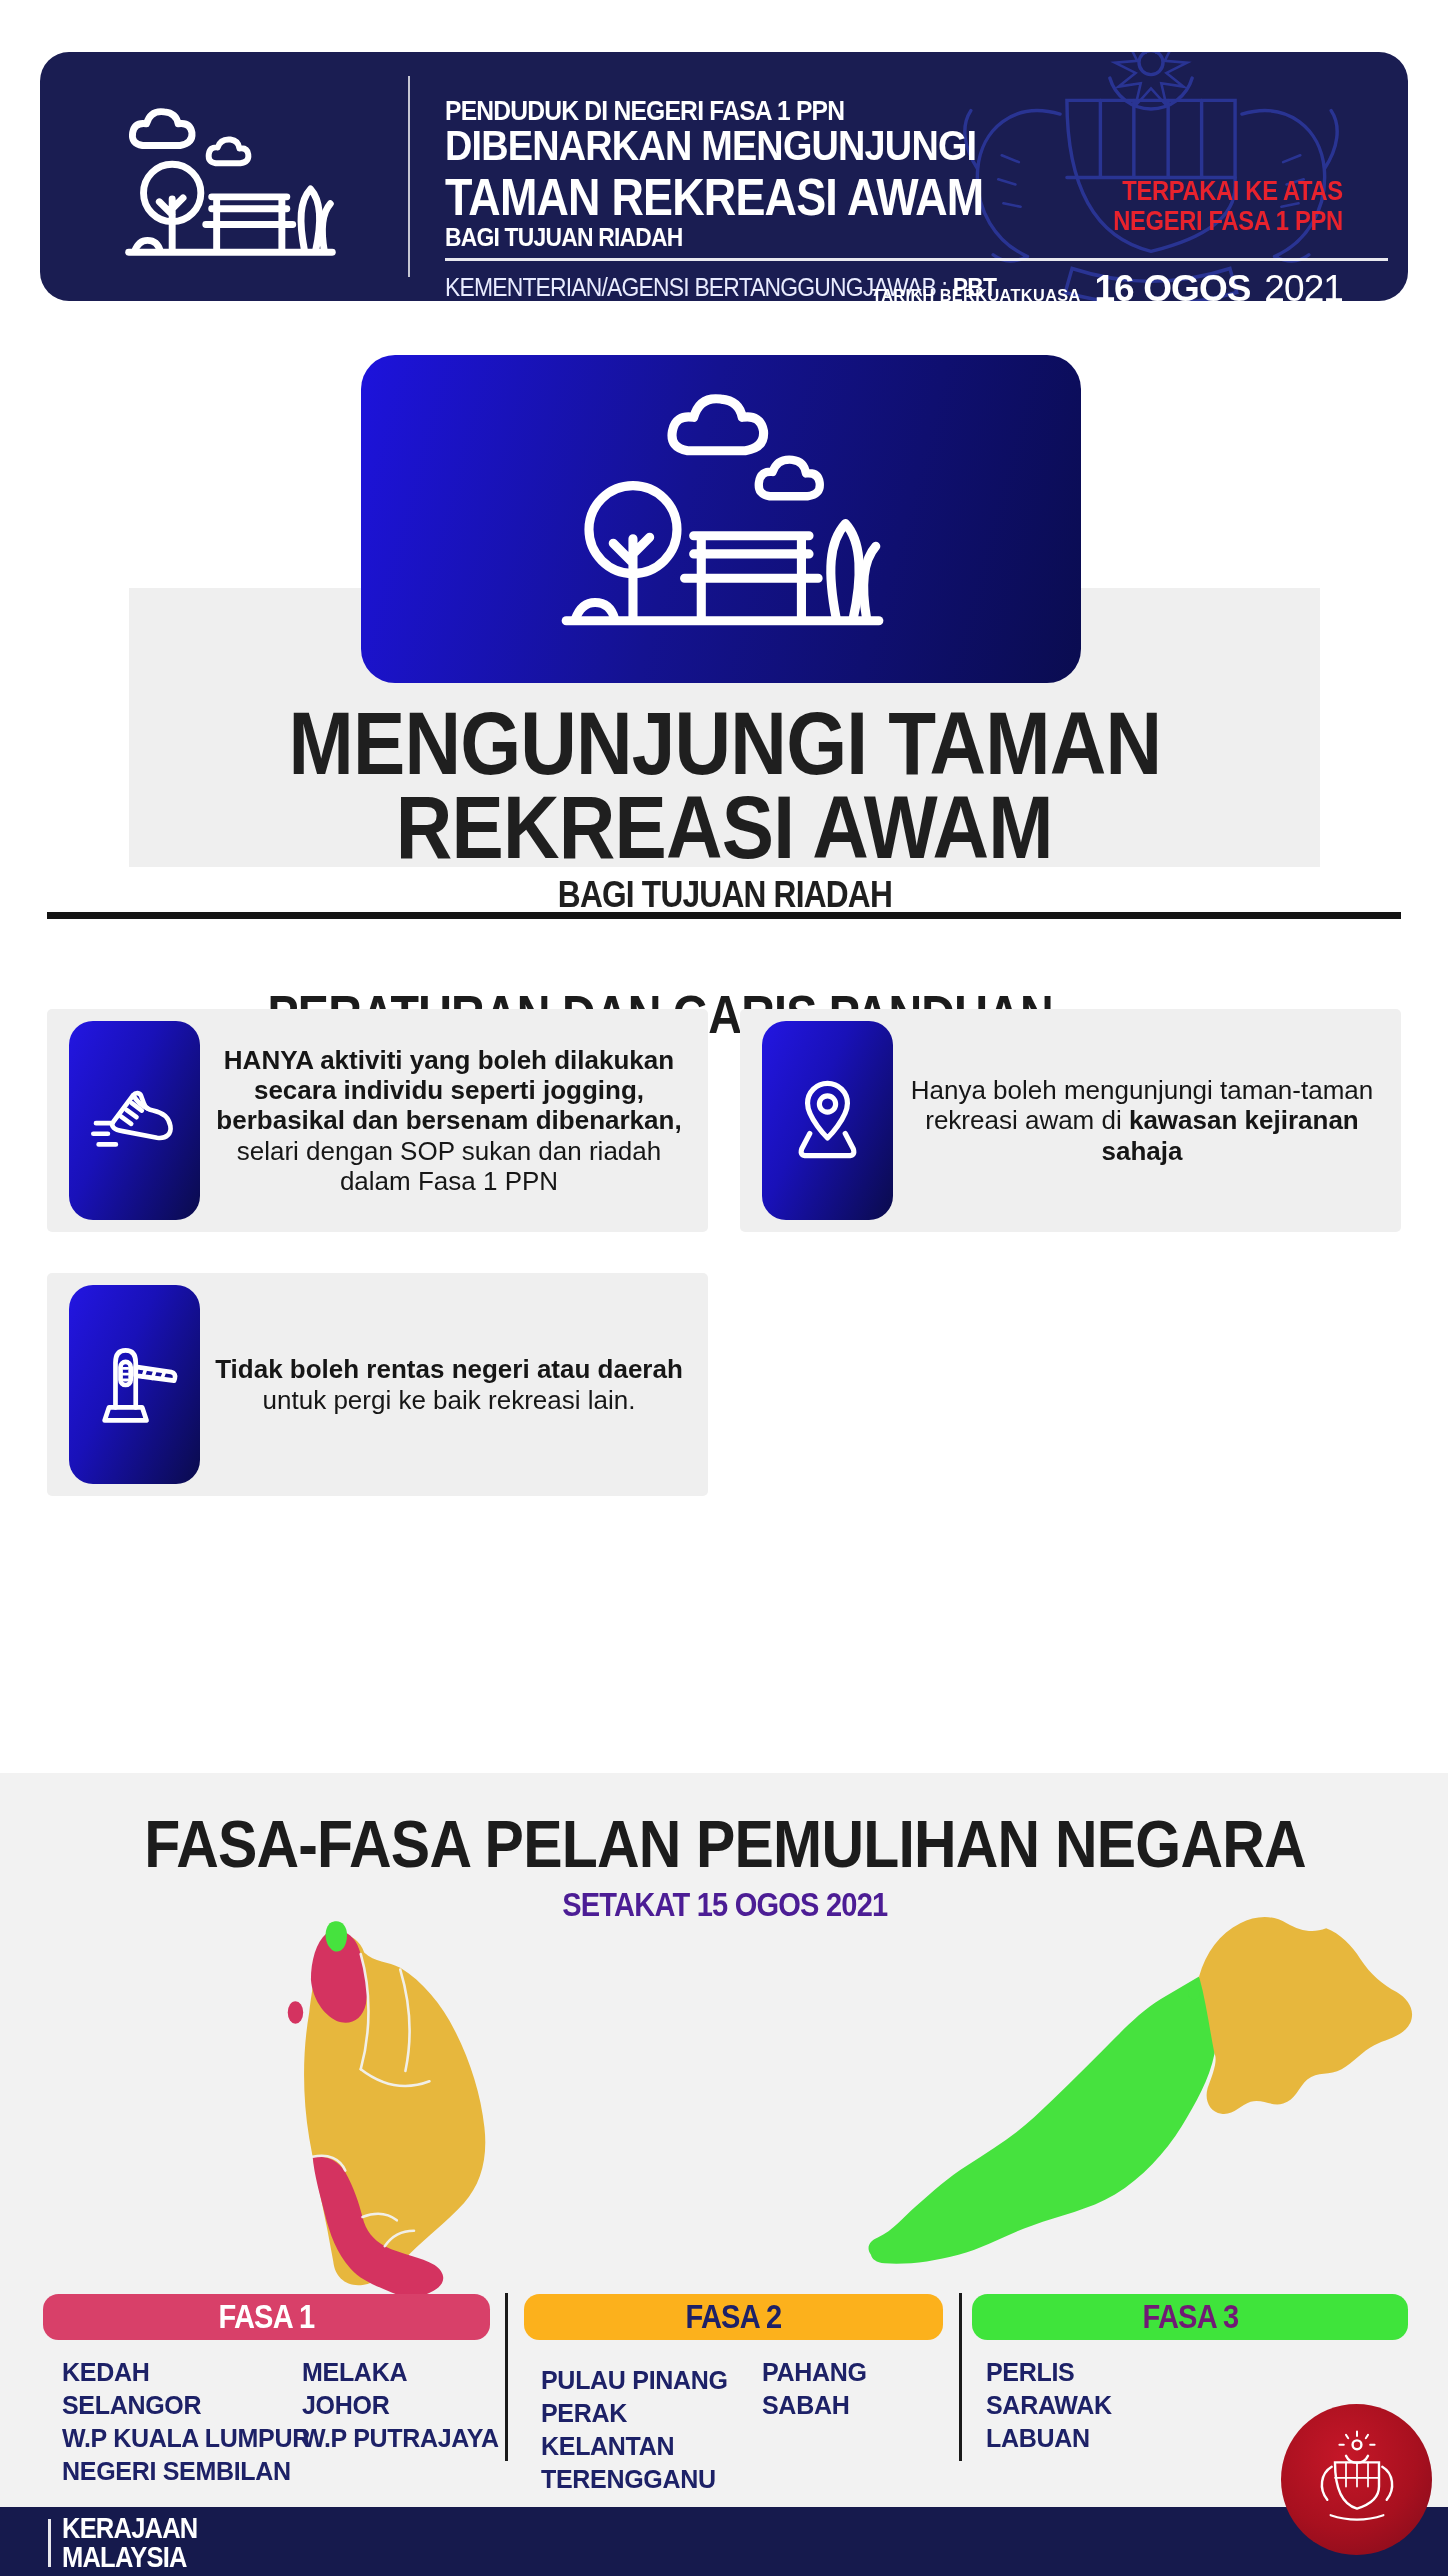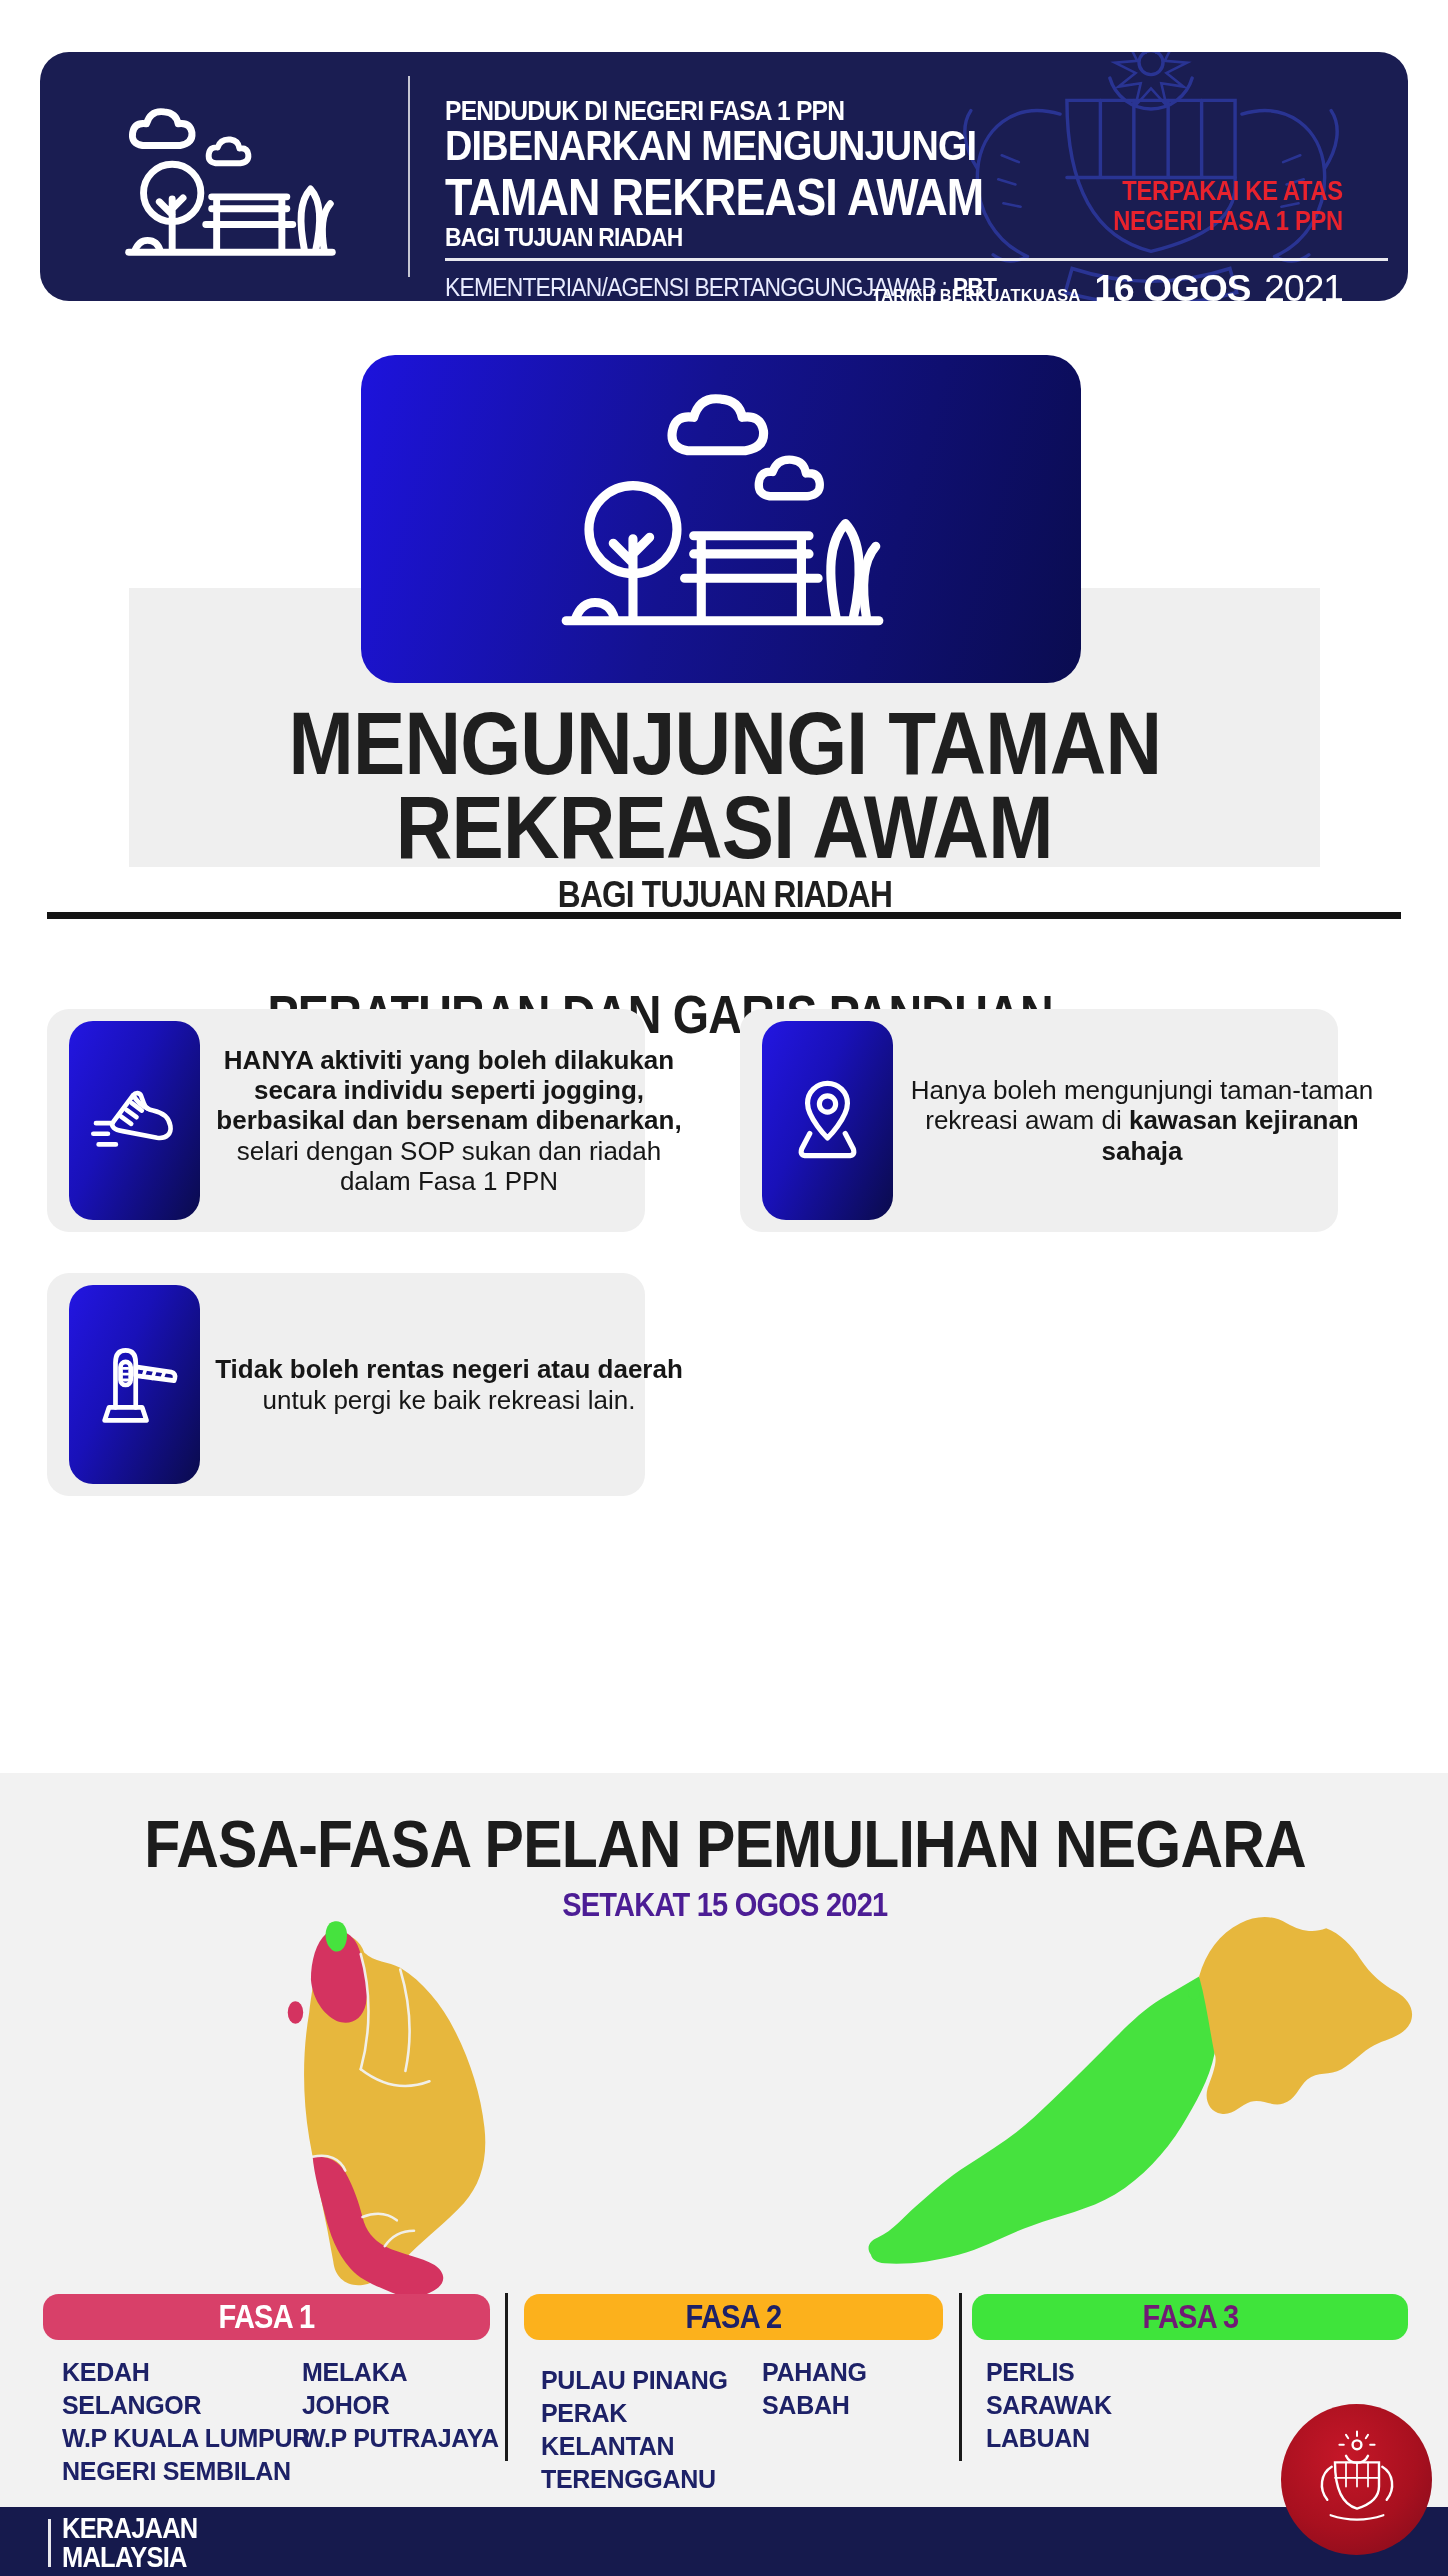--- a/index.html
+++ b/index.html
@@ -32,21 +32,21 @@
   .hero-card{left:361px;top:355px;width:720px;height:328px;border-radius:34px;
              background:linear-gradient(105deg,#1d13dc 0%,#141290 45%,#0a0c50 100%);
              display:flex;align-items:center;justify-content:center;}
   .hero-title{left:0;top:702px;width:1449px;text-align:center;color:#1f1f1f;font-weight:900;line-height:.94;}
   .hero-title .l{font-size:89px;}
   .hero-title .s{font-size:36px;display:block;margin-top:8.6px;letter-spacing:0;}
 
   
   .divider{left:47px;top:912px;width:1354px;height:6.9px;background:#141414;}
   .g-head{left:0;top:984px;width:1321px;text-align:center;font-size:53px;font-weight:900;color:#1c1c1c;}
-  .card{background:#efefef;border-radius:22px;width:598px;height:223px;}
+  .card{background:#efefef;border-radius:5px;width:661px;height:223px;}
   .tile{position:absolute;left:22px;top:12px;width:131px;height:199px;border-radius:24px;
         background:linear-gradient(115deg,#2316e2 0%,#1911b8 40%,#0a0b4c 100%);
         display:flex;align-items:center;justify-content:center;}
   .card-text{position:absolute;left:165px;top:0;width:474px;height:223px;display:flex;align-items:center;justify-content:center;
              text-align:center;font-size:26px;line-height:1.16;color:#161616;}
   .card-text .b{font-weight:bold;}
   #card1{left:47px;top:1009px;} #card2{left:740px;top:1009px;}
   #card3{left:47px;top:1273px;} #card4{left:740px;top:1273px;}
   #card5{left:393px;top:1533px;}
 

